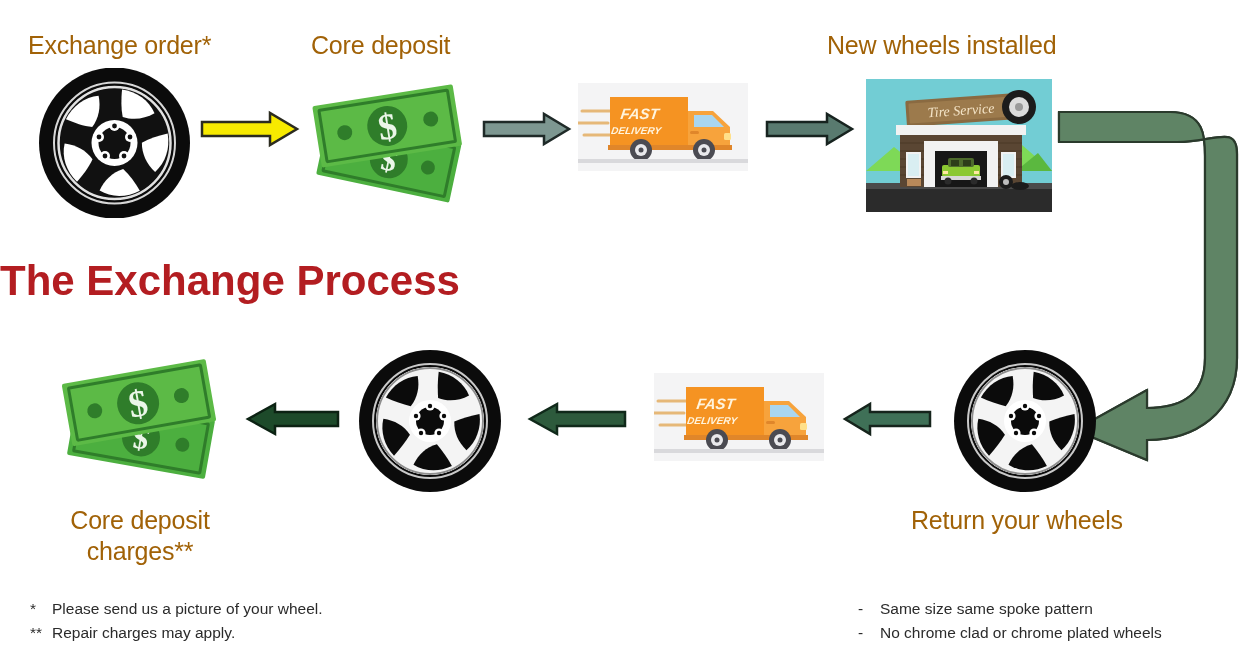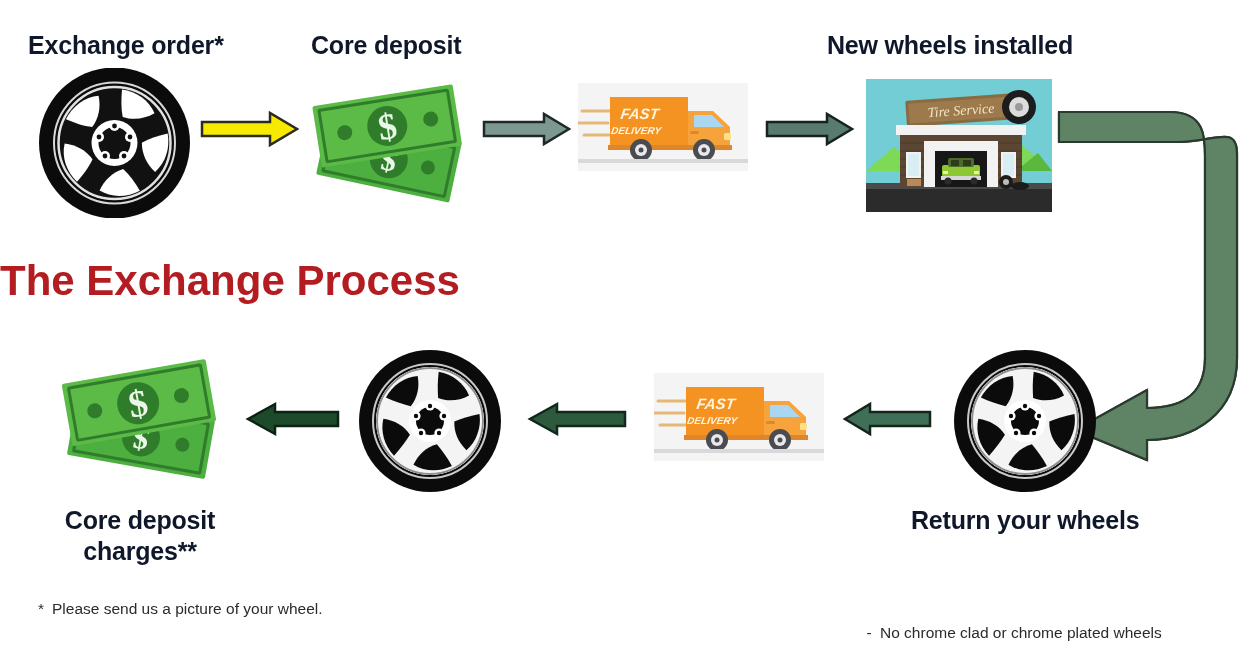--- a/index.html
+++ b/index.html
@@ -9,24 +9,24 @@
   }
   #canvas{
     position:relative;
     width:1250px;
     height:666px;
     background:#ffffff;
     overflow:hidden;
   }
   .lbl{
     position:absolute;
-    color:#0f172a;
+    color:#a16207;
     font-size:25px;
     line-height:31px;
-    font-weight:700;
+    font-weight:400;
     white-space:nowrap;
     letter-spacing:-0.2px;
   }
   .lbl.ctr{text-align:center;white-space:normal;}
   #title{
     position:absolute;
     left:0;right:0;
     top:257px;
     text-align:left;
     color:#b31d21;
@@ -34,21 +34,20 @@
     font-weight:bold;
     letter-spacing:0px;
   }
   .note{
     position:absolute;
     color:#2b2b2b;
     font-size:15.5px;
     line-height:25px;
     white-space:nowrap;
     font-weight:500;
-    text-align:center;
   }
   .note .mk{display:inline-block;width:22px;}
   
   .wheel{position:absolute;}
   .wheel svg{display:block;}
   
   .money{position:absolute;}
   
   .truck{position:absolute;background:#f4f4f5;}
   
@@ -418,18 +417,24 @@
         <text x="80" y="63" font-family="'Liberation Serif',serif" font-size="38" font-weight="bold" fill="#eaf6e8" text-anchor="middle">$</text>
         <circle cx="36" cy="50" r="7.5" fill="#2f7d2a"></circle>
         <circle cx="124" cy="50" r="7.5" fill="#2f7d2a"></circle>
       </g>
     </svg>
   </div>
 
   <div class="note" style="left:30px; top:596px;">
     <span class="mk">*</span><span>Please send us a picture of your wheel.</span>
   </div>
-
+  <div class="note" style="left:30px; top:620px;">
+    <span class="mk">**</span><span>Repair charges may apply.</span>
+  </div>
+
+  <div class="note" style="left:858px; top:596px;">
+    <span class="mk">-</span><span>Same size same spoke pattern</span>
+  </div>
   <div class="note" style="left:858px; top:620px;">
     <span class="mk">-</span><span>No chrome clad or chrome plated wheels</span>
   </div>
 
 </div>
 
 </body></html>

